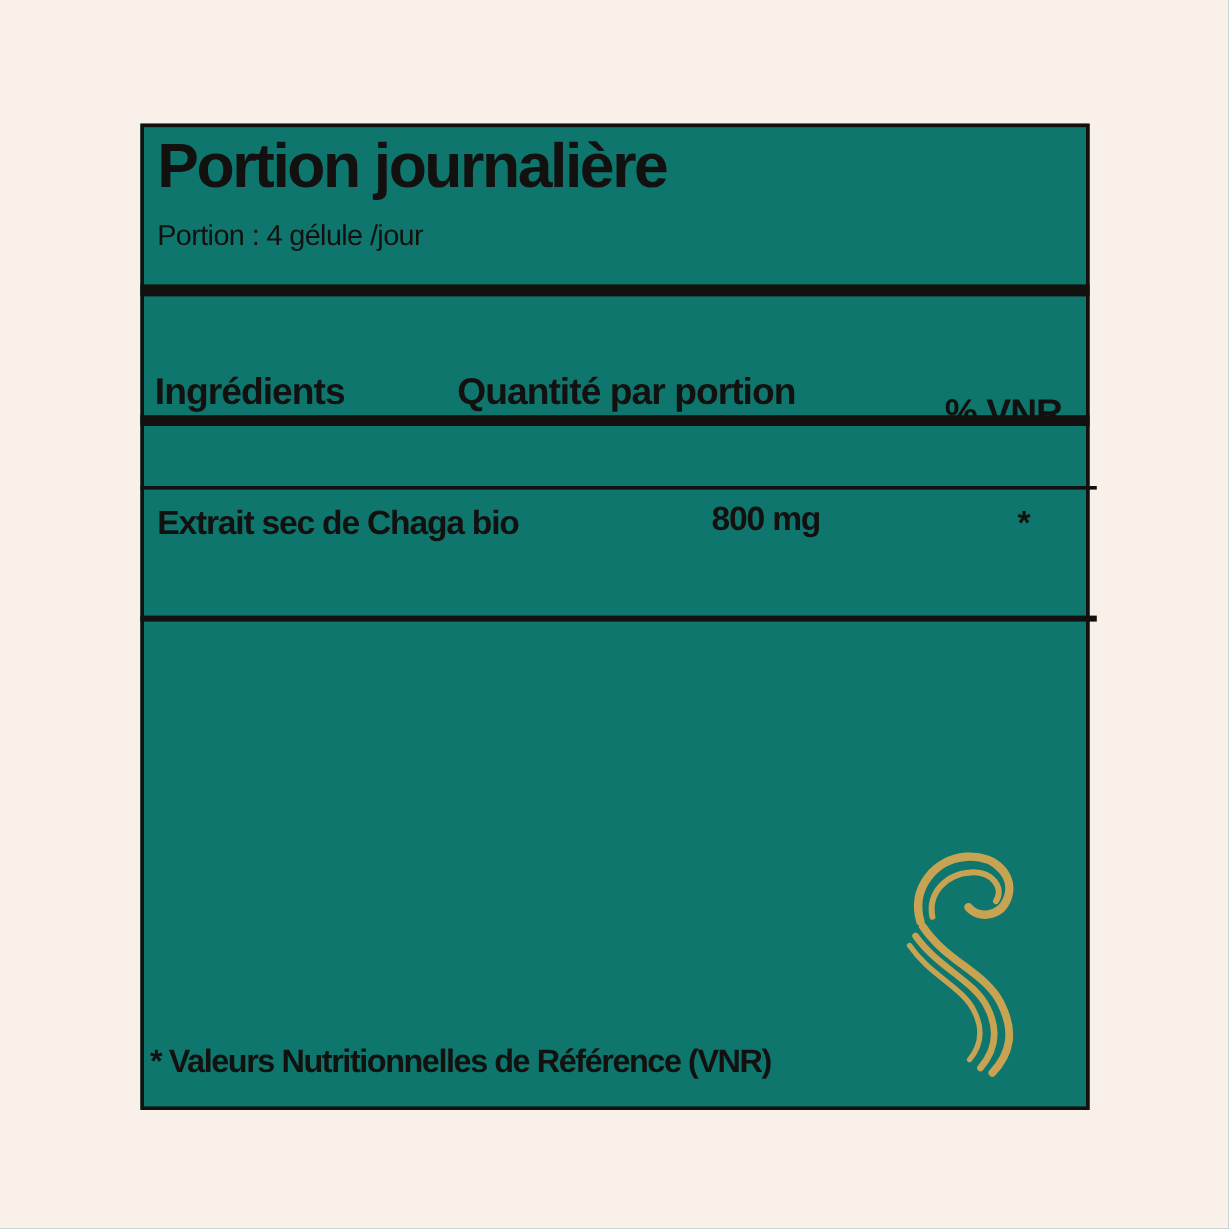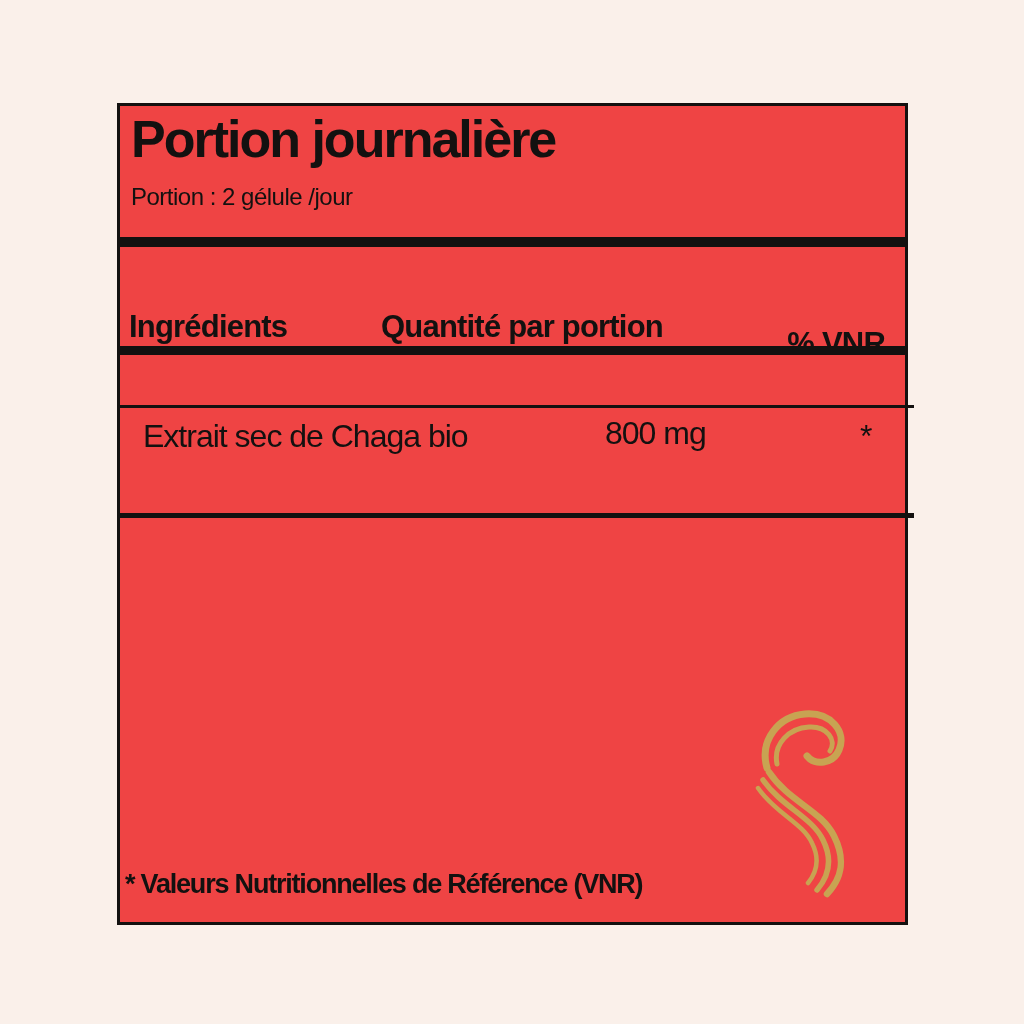--- a/index.html
+++ b/index.html
@@ -10,21 +10,21 @@
     color: #131110;
     position: relative;
     overflow: hidden;
   }
 
   .panel {
     position: absolute;
     left: 117px; top: 103px;
     width: 791px; height: 822px;
     box-sizing: border-box;
-    background: #ef4444;
+    background: #0f766e;
     border: 3px solid #131110;
   }
 
   
   .title {
     position: absolute; left: 11px; top: 2px;
     font-size: 52px; font-weight: bold;
     letter-spacing: -2px; line-height: 1.2;
     white-space: nowrap;
   }
@@ -40,24 +40,23 @@
     font-size: 31px; font-weight: bold;
     letter-spacing: -0.8px; line-height: 1.2;
     white-space: nowrap;
   }
   .th-ingredients { left: 9px; }
   .th-quantity    { left: 261px; }
   .th-vnr         { right: 20px; margin-top: 17px; }
 
   .cell {
     position: absolute;
-    font-size: 32px; font-weight: normal;
+    font-size: 28px; font-weight: bold;
     letter-spacing: -1px; line-height: 50px;
     white-space: nowrap;
-    margin-left: 12px;
   }
   .cell-ingredient { left: 11px;  top: 305px; }
   .cell-quantity   { left: 473px; top: 302px; }
   .cell-vnr        { left: 728px; top: 305px; }
 
   .footnote {
     position: absolute; left: 5px; top: 746px;
     font-size: 27px; font-weight: bold;
     letter-spacing: -1.2px; line-height: 1.2;
     white-space: nowrap;
@@ -81,21 +80,21 @@
     stroke: #C8A352;
     stroke-linecap: round;
   }
 </style>
 </head>
 <body>
 
 <div class="panel">
 
   <div class="title">Portion journalière</div>
-  <div class="serving">Portion : 2 gélule /jour</div>
+  <div class="serving">Portion : 4 gélule /jour</div>
 
   <div class="bar bar-top"></div>
 
   <div class="th th-quantity">Quantité par portion</div>
   <div class="th th-ingredients">Ingrédients</div>
   <div class="th th-vnr">% VNR</div>
 
   <div class="bar bar-header"></div>
   <div class="rule rule-row-top"></div>
 

